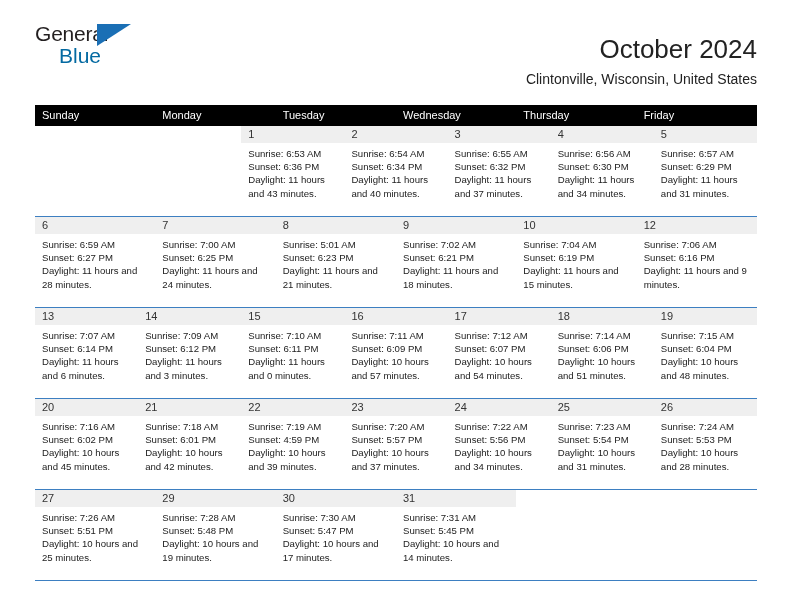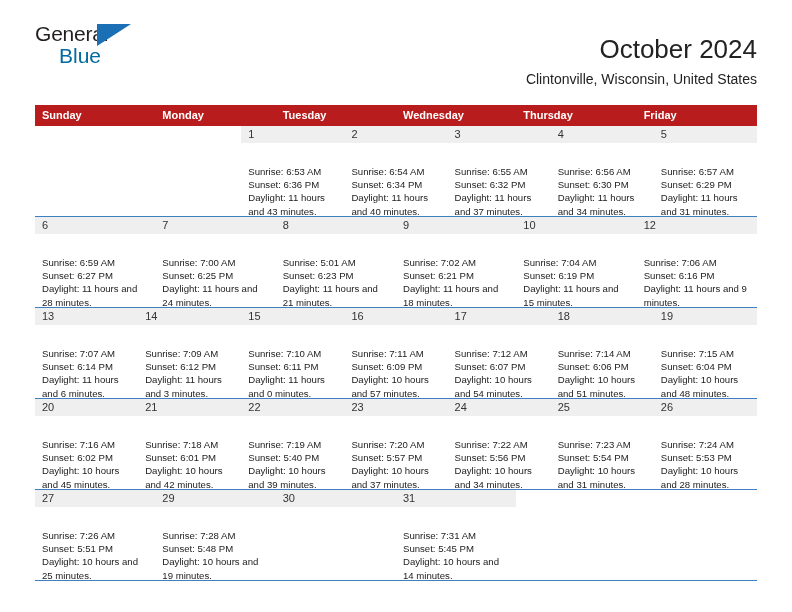--- a/index.html
+++ b/index.html
@@ -87,23 +87,22 @@
   
   .calendar {
     position: absolute;
     left: 35px;
     top: 105px;
     width: 722px;
   }
 
   .weekhead {
     display: flex;
-    background: #b91c1c;
+    background: #000000;
     height: 21px;
-    font-weight: bold;
   }
   .weekhead .wh {
     flex: 1 1 0;
     color: #ffffff;
     font-size: 11px;
     line-height: 21px;
     padding-left: 7px;
     box-sizing: border-box;
     white-space: nowrap;
     overflow: hidden;
@@ -135,21 +134,20 @@
     padding-left: 7px;
     box-sizing: border-box;
   }
   .cell.blank .daynum-band {
     background: #ffffff;
   }
 
   .body {
     padding: 4px 6px 0 7px;
     box-sizing: border-box;
-    margin-top: 18px;
   }
   .line {
     font-size: 9.6px;
     line-height: 13.2px;
     color: #222222;
     white-space: nowrap;
   }
   .line.wrap {
     white-space: normal;
   }
@@ -356,21 +354,21 @@
             <div class="body">
               <div class="line">Sunrise: 7:18 AM</div>
               <div class="line">Sunset: 6:01 PM</div>
               <div class="line wrap">Daylight: 10 hours and 42 minutes.</div>
             </div>
           </div>
           <div class="cell">
             <div class="daynum-band">22</div>
             <div class="body">
               <div class="line">Sunrise: 7:19 AM</div>
-              <div class="line">Sunset: 5:40 PM</div>
+              <div class="line">Sunset: 4:59 PM</div>
               <div class="line wrap">Daylight: 10 hours and 39 minutes.</div>
             </div>
           </div>
           <div class="cell">
             <div class="daynum-band">23</div>
             <div class="body">
               <div class="line">Sunrise: 7:20 AM</div>
               <div class="line">Sunset: 5:57 PM</div>
               <div class="line wrap">Daylight: 10 hours and 37 minutes.</div>
             </div>
@@ -412,20 +410,25 @@
           <div class="cell">
             <div class="daynum-band">29</div>
             <div class="body">
               <div class="line">Sunrise: 7:28 AM</div>
               <div class="line">Sunset: 5:48 PM</div>
               <div class="line wrap">Daylight: 10 hours and 19 minutes.</div>
             </div>
           </div>
           <div class="cell">
             <div class="daynum-band">30</div>
+            <div class="body">
+              <div class="line">Sunrise: 7:30 AM</div>
+              <div class="line">Sunset: 5:47 PM</div>
+              <div class="line wrap">Daylight: 10 hours and 17 minutes.</div>
+            </div>
           </div>
           <div class="cell">
             <div class="daynum-band">31</div>
             <div class="body">
               <div class="line">Sunrise: 7:31 AM</div>
               <div class="line">Sunset: 5:45 PM</div>
               <div class="line wrap">Daylight: 10 hours and 14 minutes.</div>
             </div>
           </div>
           <div class="cell blank">

